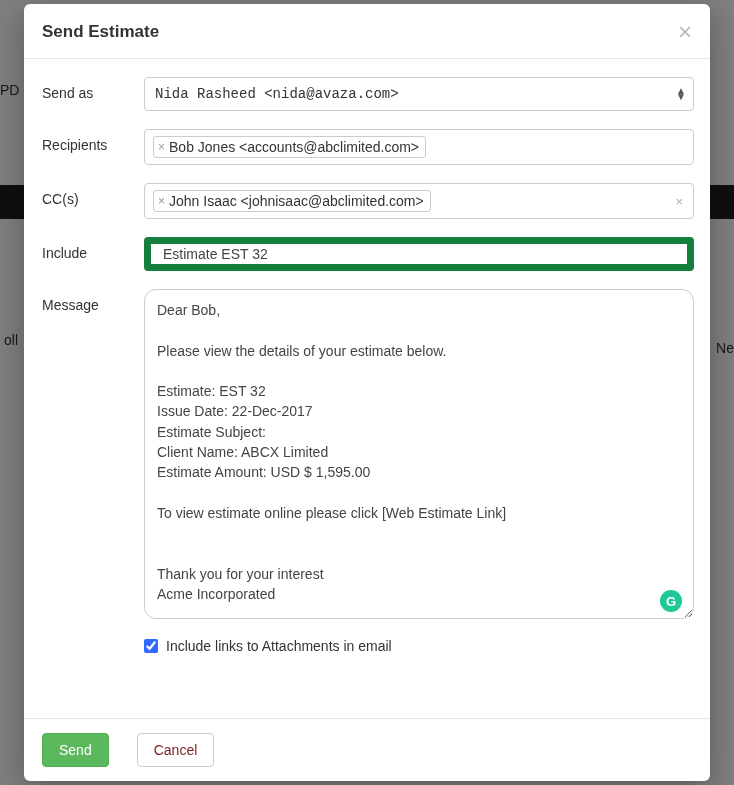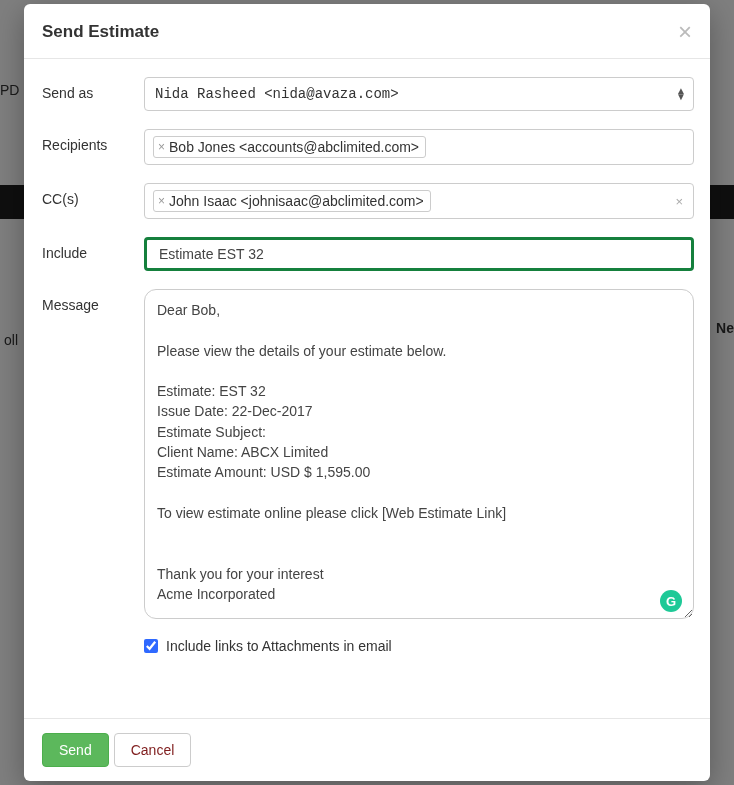--- a/index.html
+++ b/index.html
@@ -1,45 +1,45 @@
 <!DOCTYPE html>
 <html><head>
 <meta charset="utf-8">
 <style>
   * { box-sizing: border-box; margin: 0; padding: 0; }
   html, body { width: 734px; height: 785px; font-family: -apple-system, "Helvetica Neue", Arial, sans-serif; font-size: 14px; color: #333; background: #f5f5f5; overflow: hidden; }
   .bg { position: absolute; inset: 0; background: #fff; }
   .bg .stripe-dk { position:absolute; left:0; top:185px; width:100%; height:34px; background:#1f1f1f; }
   .bg .pd { position:absolute; left:0; top:82px; font-size:14px; color:#333; }
   .bg .oll { position:absolute; left:4px; top:332px; font-size:14px; color:#333; }
-  .bg .net { position:absolute; right:0; top:320px; font-size:14px; color:#333;font-weight:bold; }
+  .bg .net { position:absolute; right:0; top:340px; font-size:14px; color:#333; }
   .overlay { position:absolute; inset:0; background:rgba(0,0,0,0.5); }
   .modal { position:absolute; left:24px; right:24px; top:4px; bottom:4px; background:#fff; border-radius:6px; box-shadow:0 8px 30px rgba(0,0,0,0.3); display:flex; flex-direction:column;justify-content:center; }
   .modal-header { padding:16px 18px 14px 18px; border-bottom:1px solid #e6e6e6; display:flex; align-items:center; justify-content:space-between; }
   .modal-title { font-size:17px; font-weight:600; color:#333; }
   .close-x { font-size:24px; color:#bbb; line-height:1; cursor:pointer; font-weight:300; }
   .modal-body { flex:1; overflow:auto; padding:18px 16px 4px 18px; }
   .row { display:flex; align-items:flex-start; margin-bottom:18px; }
   .row.tight { margin-bottom:16px; }
   .lbl { width:102px; padding-top:8px; color:#333; font-size:14px; }
   .fld { flex:1; }
   select.ctl { width:100%; height:34px; border:1px solid #ccc; border-radius:4px; padding:0 10px; font-size:14px; color:#333; background:#fff; appearance:none;font-family:Liberation Mono, monospace; -webkit-appearance:none; }
   .select-wrap { position:relative; }
   .select-wrap .sel-arrows { position:absolute; right:8px; top:50%; transform:translateY(-50%); font-size:10px; color:#555; pointer-events:none; line-height:0.6; }
   .tagbox { width:100%; min-height:34px; border:1px solid #ccc; border-radius:4px; padding:4px 6px; display:flex; align-items:center; flex-wrap:wrap; position:relative; }
   .tag { display:inline-flex; align-items:center; border:1px solid #ccc; border-radius:3px; padding:2px 6px 2px 4px; margin:2px; font-size:14px; color:#333; background:#fff; }
   .tag .xr { color:#999; font-size:12px; margin-right:4px; cursor:pointer; }
   .tagbox .box-x { position:absolute; right:10px; color:#aaa; font-size:13px; cursor:pointer; }
-  input.ctl { width:100%; height:34px; border:3px solid #15803d; border-radius:4px; padding:0 12px; font-size:14px; color:#444; }
+  input.ctl { width:100%; height:34px; border:7px solid #15803d; border-radius:4px; padding:0 12px; font-size:14px; color:#444; }
   textarea.ctl { width:100%; height:330px; border:1px solid #ccc; border-radius:12px; padding:10px 12px; font-size:14px; color:#444; line-height:1.45; resize:both; font-family:inherit; }
   .ta-wrap { position:relative; }
   .gbadge { position:absolute; right:12px; bottom:10px; width:22px; height:22px; border-radius:50%; background:#1ec997; color:#fff; display:flex; align-items:center; justify-content:center; font-weight:700; font-size:13px; }
   .chkrow { display:flex; align-items:center; margin:6px 0 12px 102px; font-size:14px; color:#333; }
   .chkrow input { margin-right:8px; accent-color:#2f69ff; width:14px; height:14px; }
-  .modal-footer { border-top:1px solid #e6e6e6; padding:14px 18px; display:flex; gap:5px; }
+  .modal-footer { border-top:1px solid #e6e6e6; padding:14px 18px; display:flex; gap:28px; }
   .btn { height:34px; padding:0 16px; border-radius:4px; font-size:14px; cursor:pointer; }
   .btn-primary { background:#5cb85c; color:#fff; border:1px solid #4cae4c; }
   .btn-default { background:#fff; color:#7f1d1d; border:1px solid #ccc; }
 </style>
 </head>
 <body>
 
 <div class="bg">
   <div class="stripe-dk"></div>
   <span class="pd">PD</span>

